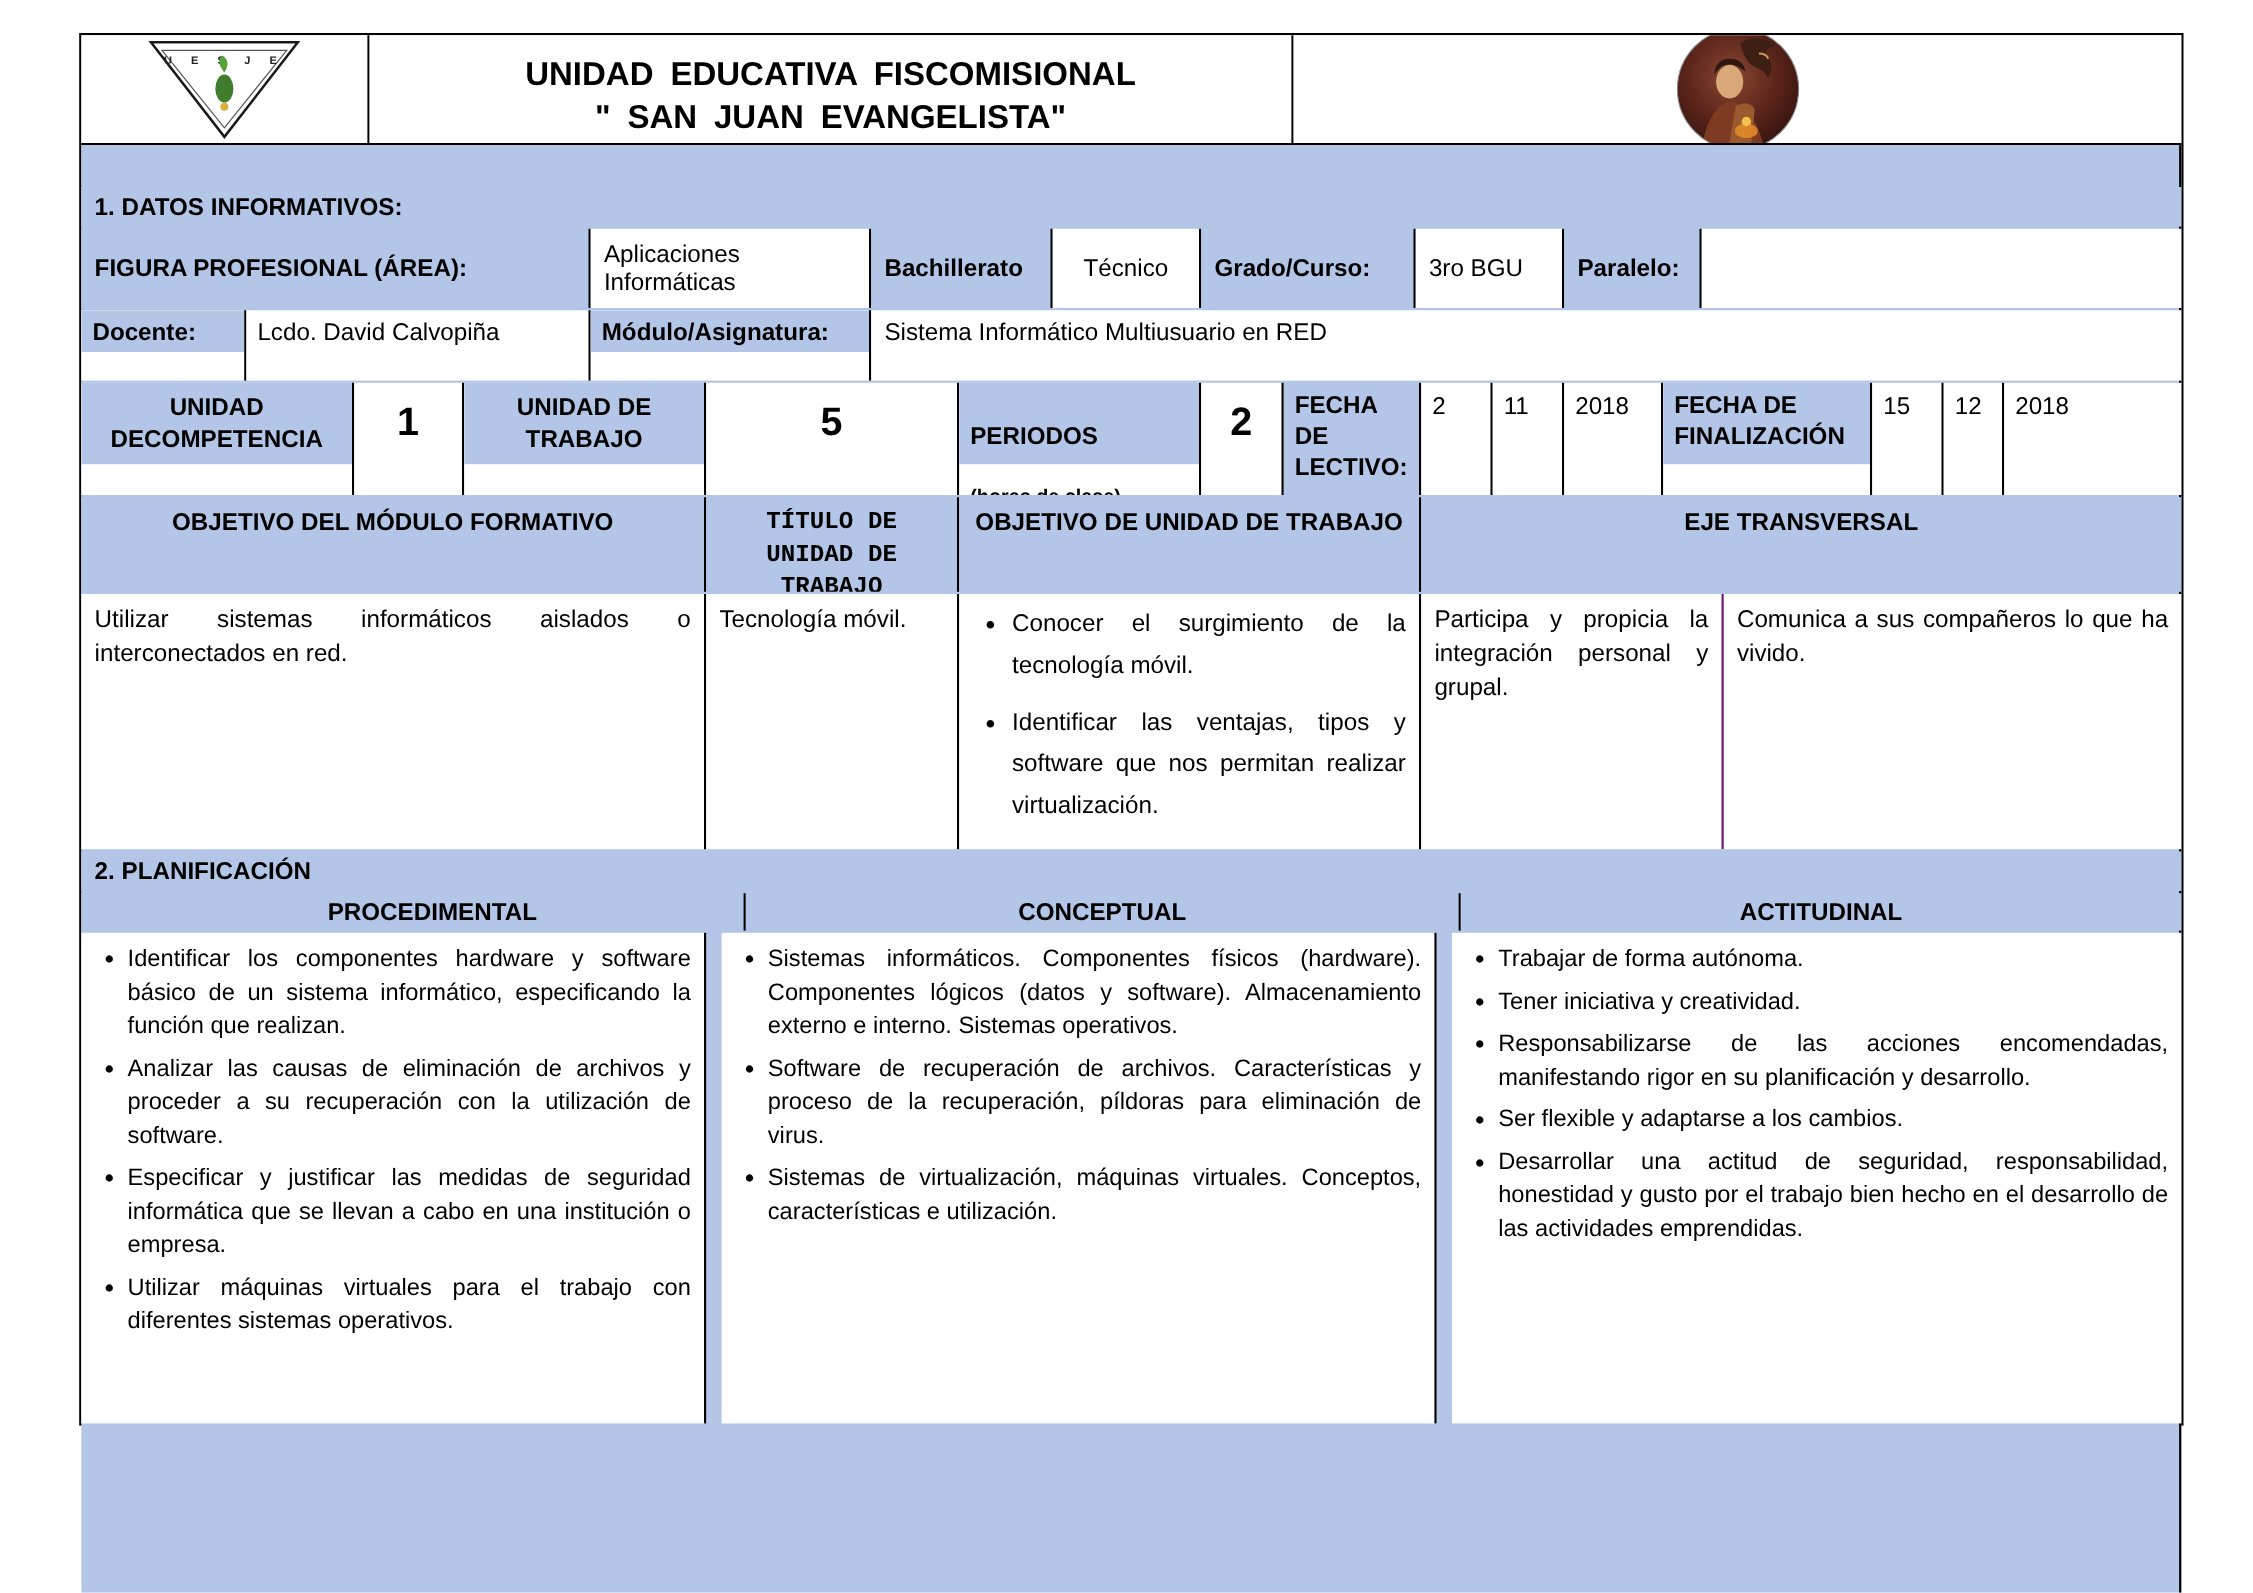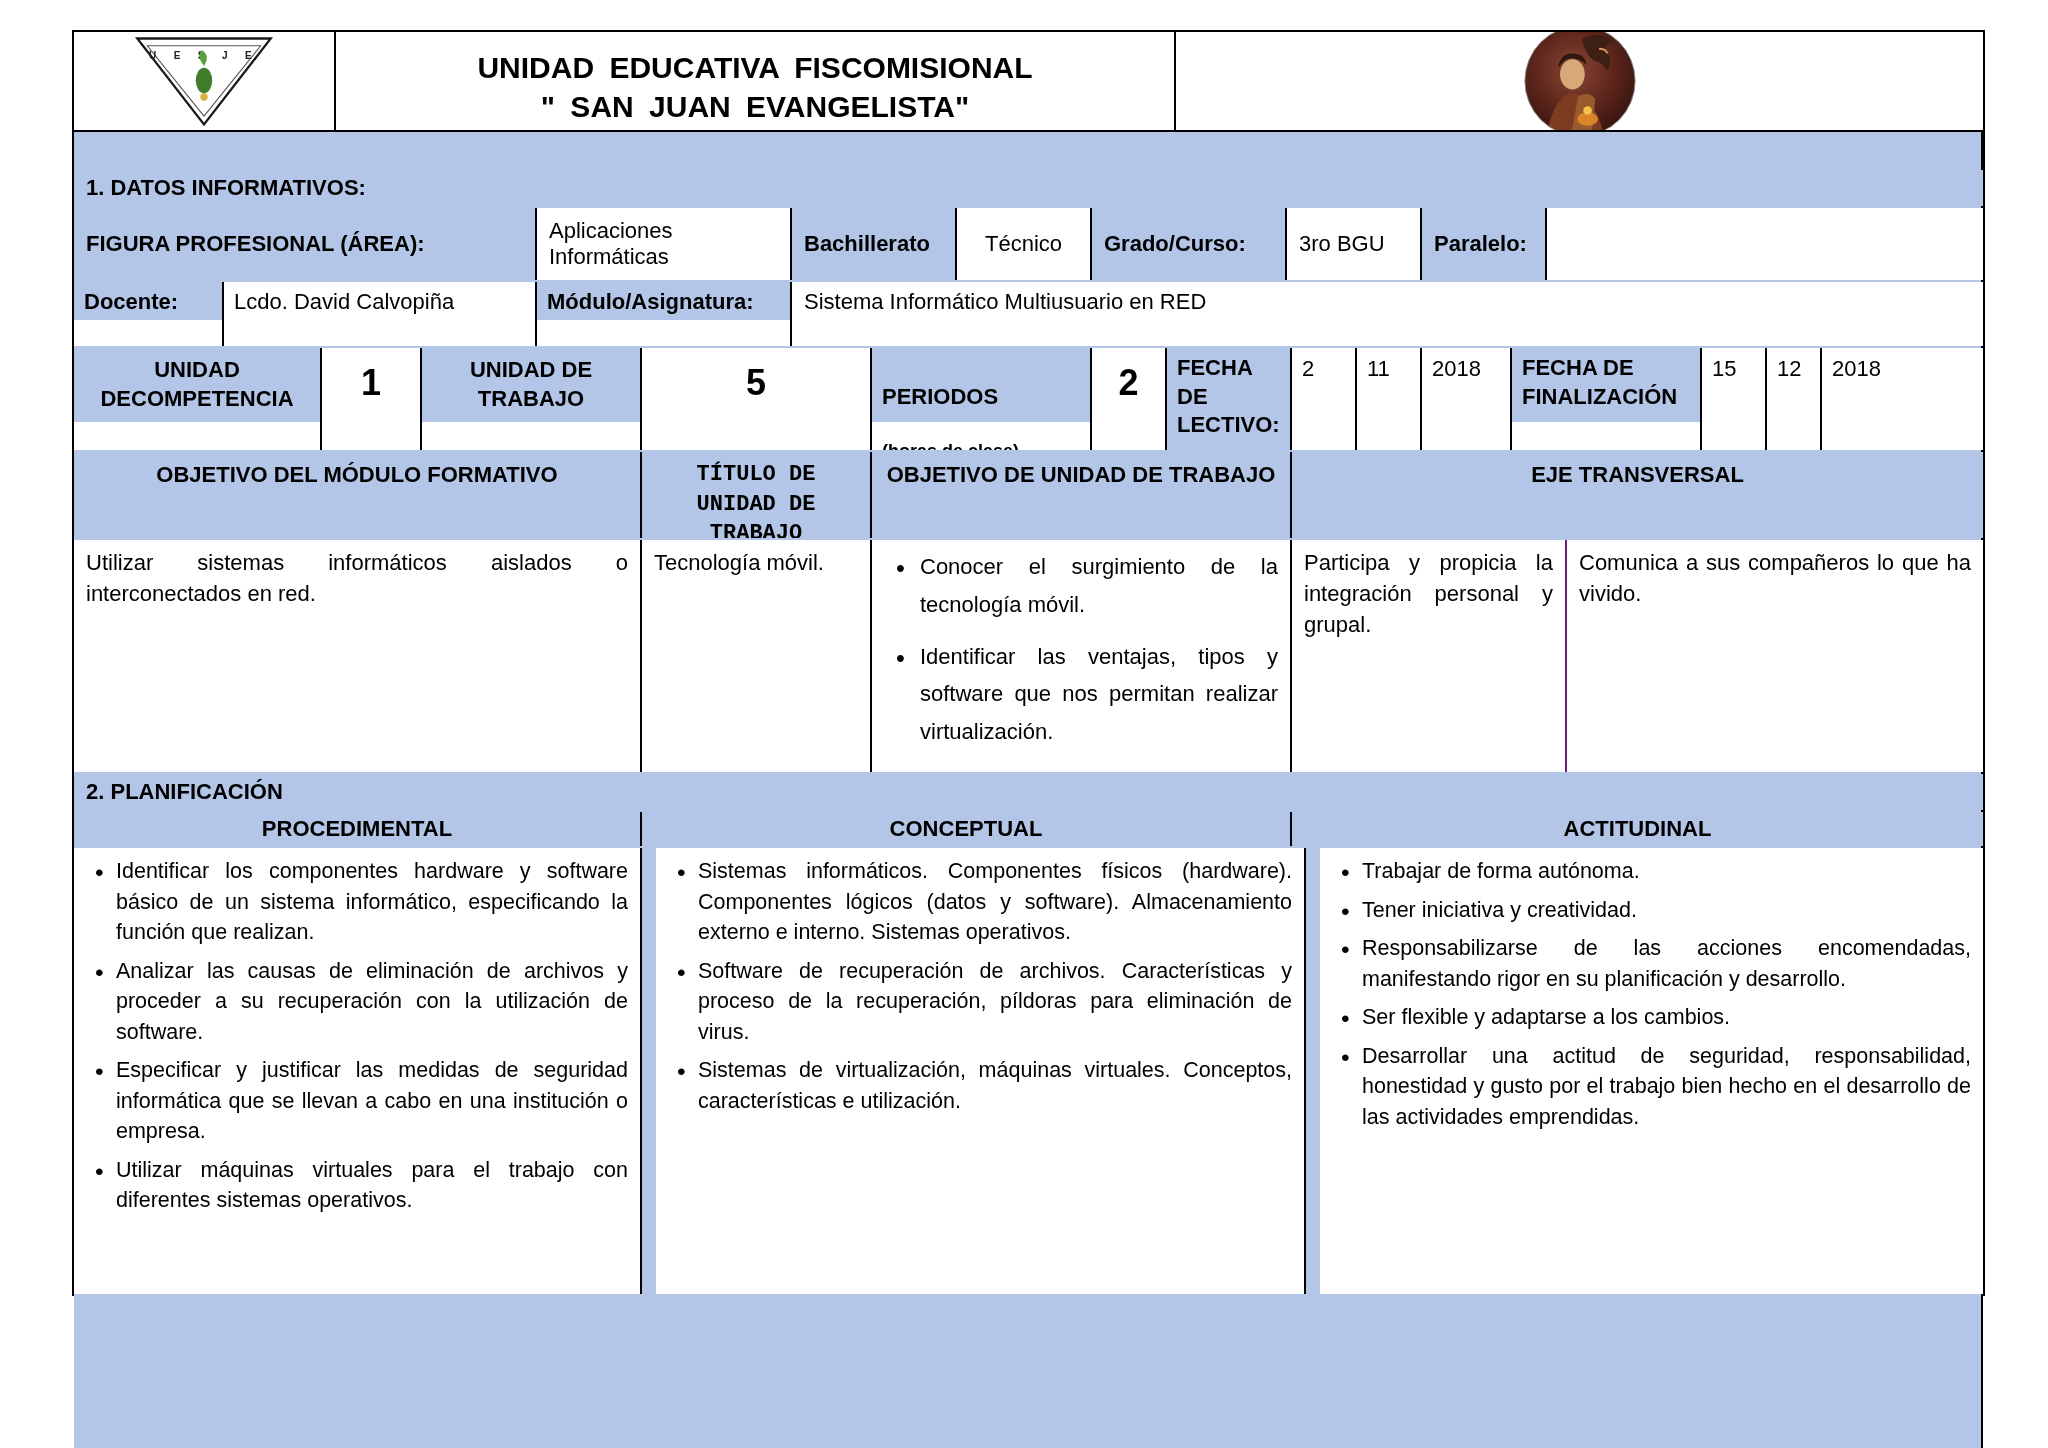--- a/index.html
+++ b/index.html
@@ -23,21 +23,21 @@
 
   .r1 { height: 100px; }
   .r2 { height: 38px; flex-direction: column; }
   .r3 { height: 38px; }
   .r4 { height: 74px; }
   .r5 { height: 66px; }
   .r6 { height: 104px; }
   .r7 { height: 88px; border-radius: 25px; }
   .r8 { height: 234px; }
   .r9 { height: 38px; }
-  .r10 { height: 36px; }
+  .r10 { height: 36px; margin-left: 36px; }
   .r11 { height: 446px; }
 
   .school-title { width: 100%; text-align: center; padding-top: 12px; }
   .school-line { font-size: 30px; font-weight: bold; line-height: 1.3; word-spacing: 7px; }
 
   .barcell { font-weight: bold; font-size: 22px; display: flex; align-items: center; }
   .yearcell { display: flex; align-items: center; justify-content: center; font-size: 22px; }
   .yearcell .val { margin-left: 9px; }
 
   .label { font-weight: bold; font-size: 22px; line-height: 1.25; }

